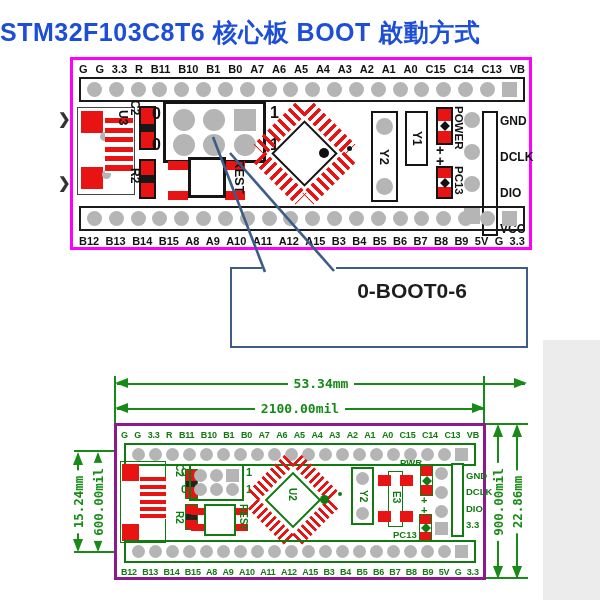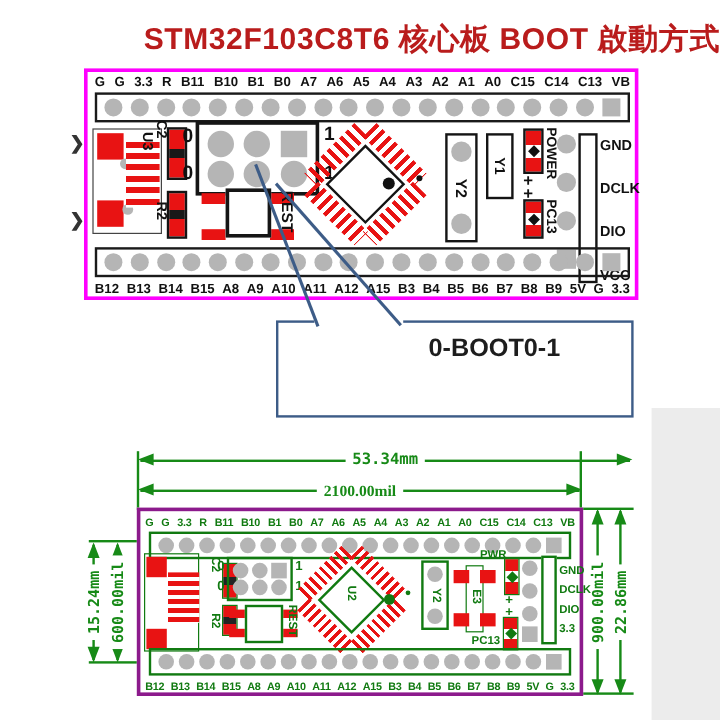--- a/index.html
+++ b/index.html
@@ -1,19 +1,19 @@
 <!DOCTYPE html>
 <html><head>
 <meta charset="utf-8">
 <style>
   html,body{margin:0;padding:0;background:#fff;font-family:"Liberation Sans",sans-serif;}
   #screen{position:relative;width:600px;height:600px;background:#fff;overflow:hidden;}
 
-  .title{position:absolute;top:16px;left:0;width:100%;text-align:right;
-         font-size:25px;font-weight:bold;color:#b91c1c;letter-spacing:0.5px;}
+  .title{position:absolute;top:16px;left:0;width:100%;text-align:left;
+         font-size:25px;font-weight:bold;color:#1d4ed8;letter-spacing:0.5px;}
 
   
   .abs{position:absolute;box-sizing:border-box;}
   .labels{display:flex;justify-content:space-between;align-items:center;white-space:nowrap;}
   .plab{display:inline-block;}
   .pinrow{display:flex;justify-content:space-between;align-items:center;padding:0 6px;}
   .pin{border-radius:50%;background:#b5b5b5;flex:0 0 auto;}
   .pin.sq{border-radius:0;}
   .vlab{writing-mode:vertical-rl;text-orientation:mixed;line-height:1;}
   .red{background:#e81313;}
@@ -259,37 +259,37 @@
         <span class="plab">5V</span>
         <span class="plab">G</span>
         <span class="plab">3.3</span>
       </div>
     </div>
 
   <div class="abs clipmark" style="left:58px;top:110px;">❯</div>
   <div class="abs clipmark" style="left:58px;top:174px;">❯</div>
 
   <div id="callout" class="abs">
-    <div class="co-line first">0-BOOT0-1</div>
+    <div class="co-line first">0-BOOT0-6</div>
   </div>
   <svg id="overlay" class="abs" viewBox="0 0 600 600">
     <rect x="262" y="265" width="74" height="5" fill="#ffffff"></rect>
     <line x1="213" y1="137" x2="265" y2="272" stroke="#3d5c87" stroke-width="2.6"></line>
     <line x1="230" y1="153" x2="334" y2="271" stroke="#3d5c87" stroke-width="2.6"></line>
   </svg>
 
   <div class="abs tick" style="left:114px;top:376px;width:2px;height:49px;"></div>
   <div class="abs tick" style="left:483px;top:376px;width:2px;height:49px;"></div>
   <div class="abs dim-h dimfont" style="left:115px;top:376px;width:412px;">
     <div class="dline"></div>
     <div class="ah-l"></div>
     <div class="ah-r"></div>
     <div class="dlabel">53.34mm</div>
   </div>
-  <div class="abs dim-h dimfont" style="left:115px;top:401px;width:370px;font-family:Liberation Serif, serif;">
+  <div class="abs dim-h dimfont" style="left:115px;top:401px;width:370px;">
     <div class="dline"></div>
     <div class="ah-l"></div>
     <div class="ah-r"></div>
     <div class="dlabel">2100.00mil</div>
   </div>
 
   <div class="abs tick" style="left:74px;top:450px;width:44px;height:2px;"></div>
   <div class="abs tick" style="left:74px;top:551px;width:44px;height:2px;"></div>
   <div class="abs dim-v dimfont" style="left:70px;top:452px;height:100px;">
     <div class="dline"></div>

